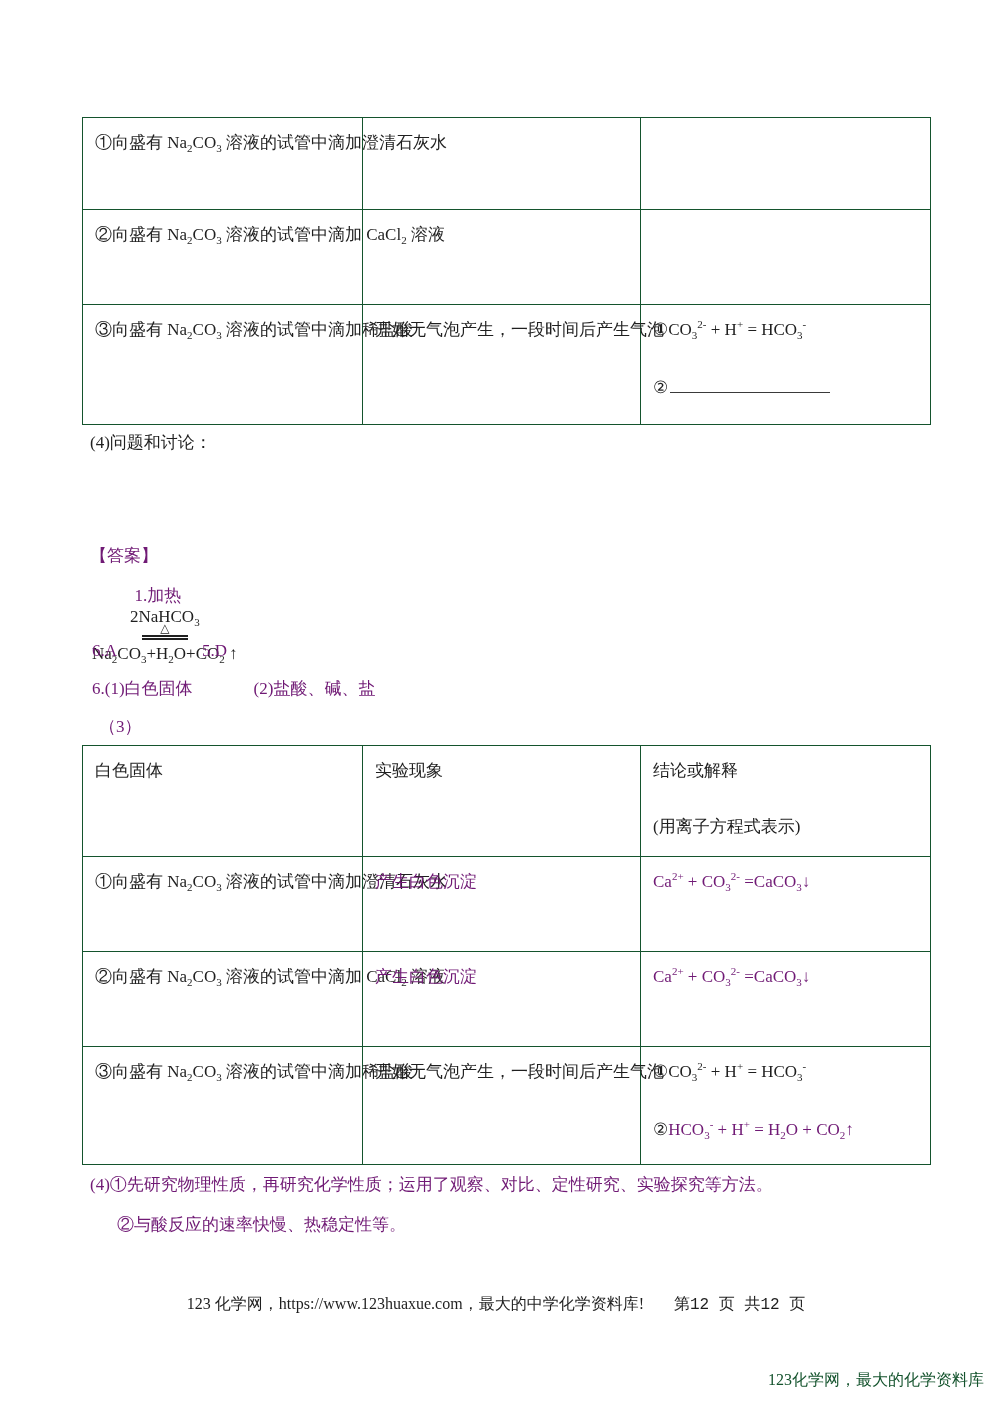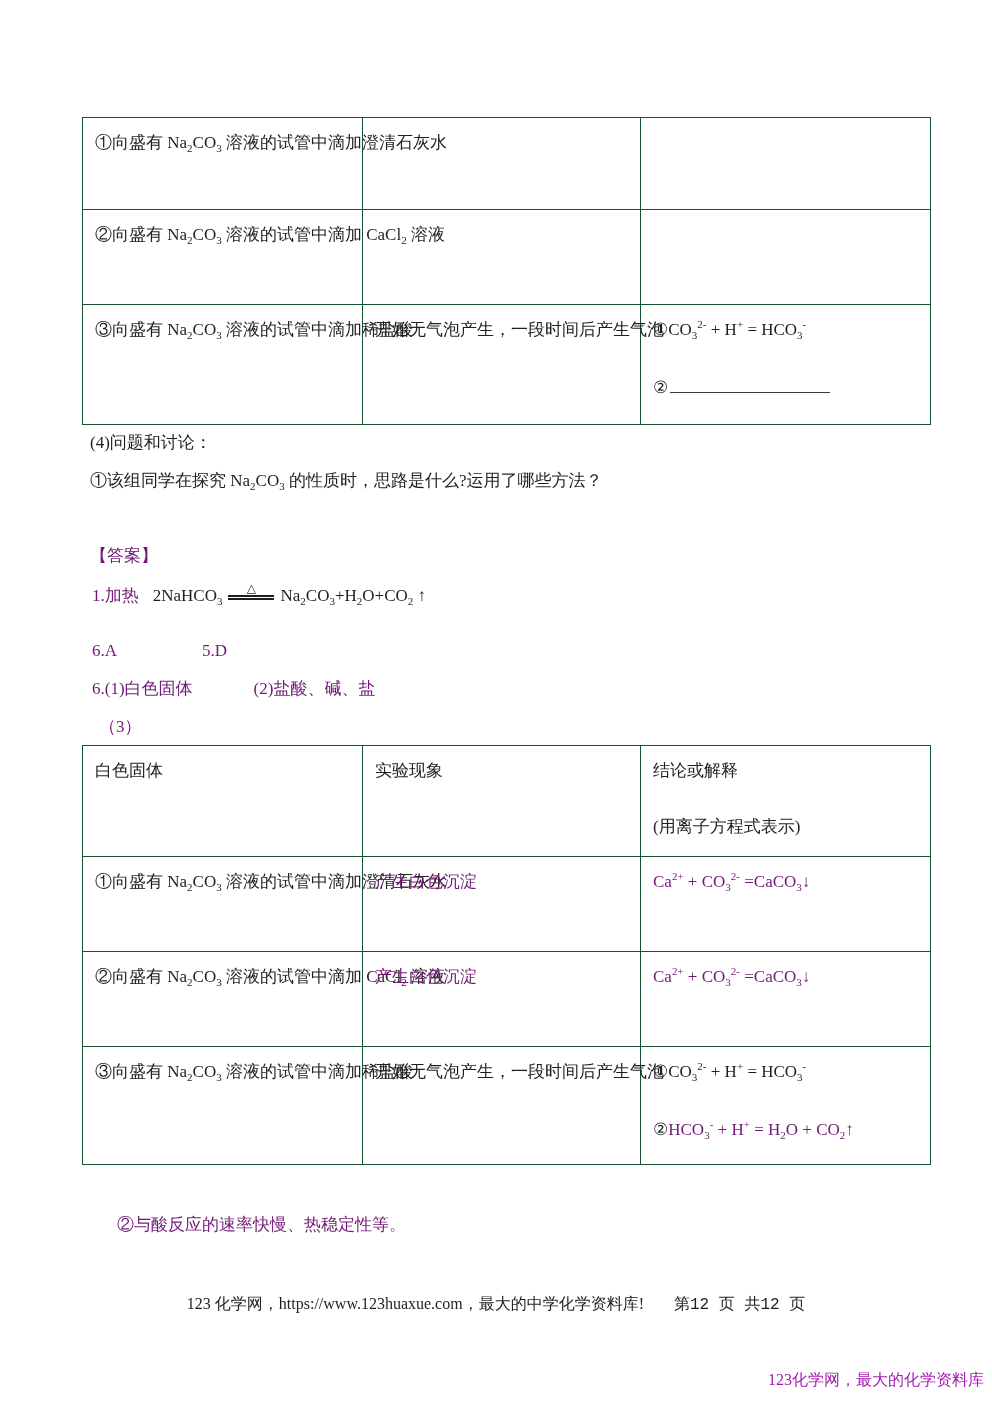--- a/index.html
+++ b/index.html
@@ -25,25 +25,25 @@
   #t2 tr:nth-child(2){height:95px;}
   #t2 tr:nth-child(3){height:95px;}
   #t2 tr:nth-child(4){height:118px;}
   .c-center{text-align:center;}
   .hdr3-l2{margin-top:6px;}
   .concl-l2{margin-top:8px;}
   .heq{display:inline-flex;flex-direction:column;align-items:center;vertical-align:middle;margin:0 6px;position:relative;top:-4px;}
   .heq-delta{font-size:12px;line-height:11px;}
   .heq-line{width:46px;height:5px;border-top:2px solid #1f1f1f;border-bottom:2px solid #1f1f1f;margin-top:1px;box-sizing:border-box;}
   .blank{display:inline-block;width:160px;height:14px;border-bottom:1px solid #3a3a3a;margin-left:2px;}
-  .eq-row{display:flex;align-items:center;font-size:17px;}
+  .eq-row{display:flex;align-items:center;font-size:17px;flex-direction:column;}
   .eq-label{margin-right:14px;}
   .footer{position:absolute;top:1294px;left:0;width:100%;text-align:center;font-size:16px;color:#1f1f1f;}
   .footer .pgnum{margin-left:30px;font-family:Liberation Mono, monospace;}
-  .watermark{position:absolute;top:1370px;right:8px;font-size:16px;color:#a21caf;}
+  .watermark{position:absolute;top:1370px;right:8px;font-size:16px;color:#14532d;}
 </style>
 </head>
 <body>
 
 <div class="page">
 
   <table class="exp abs" id="t1" style="top:117px;left:82px;">
     <colgroup>
         <col style="width:280px">
         <col style="width:278px">
@@ -65,21 +65,20 @@
       <td><span>开始无气泡产生，一段时间后产生气泡</span></td>
       <td>
         <div>①CO<sub>3</sub><sup>2-</sup> + H<sup>+</sup>  = HCO<sub>3</sub><sup>-</sup></div>
         <div class="concl-l2"><span>②</span><span class="blank"></span></div>
       </td>
     </tr>
   </tbody>
     </table>
 
   <div class="abs line" style="top:430px;left:90px;">(4)问题和讨论：</div>
-  <div class="abs line" style="top:468px;left:90px;">①该组同学在探究 Na<sub>2</sub>CO<sub>3</sub> 的性质时，思路是什么?运用了哪些方法？</div>
 
   <div class="abs line red" style="top:543px;left:90px;">【答案】</div>
 
   <div class="abs eq-row" style="top:584px;left:92px;">
     <span class="red eq-label">1.加热</span>
     <span>2NaHCO<sub>3</sub></span>
     <span class="heq">
       <span class="heq-delta">△</span>
       <span class="heq-line"></span>
     </span>
@@ -125,20 +124,21 @@
       <td><span>③向盛有 Na<sub>2</sub>CO<sub>3</sub> 溶液的试管中滴加稀盐酸</span></td>
       <td><span>开始无气泡产生，一段时间后产生气泡</span></td>
       <td>
         <div>①CO<sub>3</sub><sup>2-</sup> + H<sup>+</sup>  = HCO<sub>3</sub><sup>-</sup></div>
         <div class="concl-l2"><span>②</span><span class="red">HCO<sub>3</sub><sup>-</sup> + H<sup>+</sup>  = H<sub>2</sub>O + CO<sub>2</sub>↑</span></div>
       </td>
     </tr>
   </tbody>
     </table>
 
+  <div class="abs line red" style="top:1172px;left:90px;">(4)①先研究物理性质，再研究化学性质；运用了观察、对比、定性研究、实验探究等方法。</div>
   <div class="abs line red" style="top:1212px;left:117px;">②与酸反应的速率快慢、热稳定性等。</div>
 
   <div class="footer">
     <span>123 化学网，https://www.123huaxue.com，最大的中学化学资料库!</span><span class="pgnum">第12 页 共12 页</span>
   </div>
 
   <div class="watermark">123化学网，最大的化学资料库</div>
 
 </div>
 

